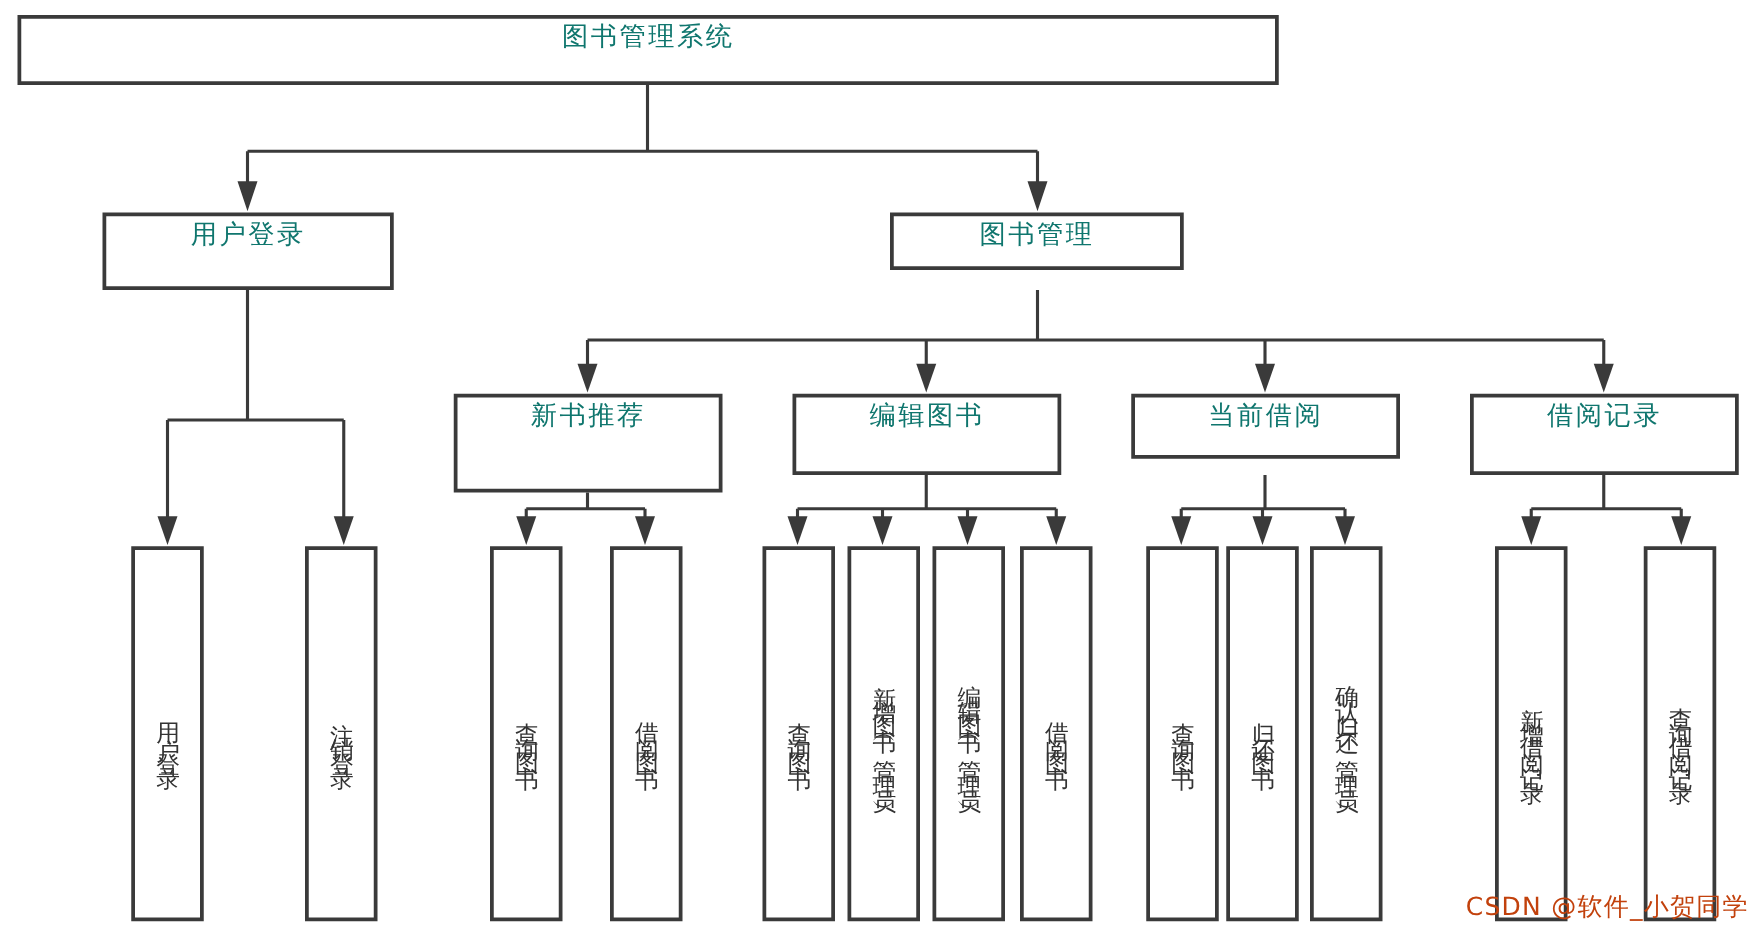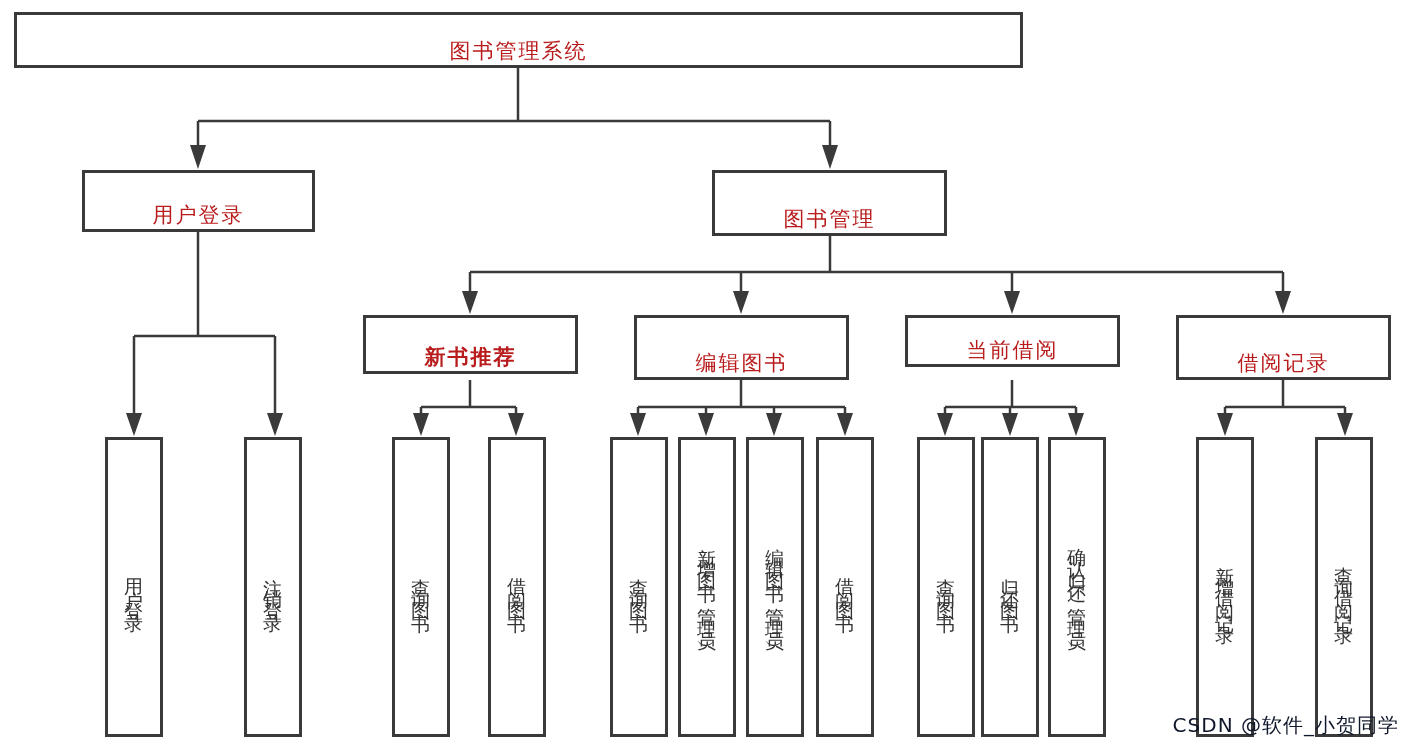--- a/index.html
+++ b/index.html
@@ -3,35 +3,35 @@
 <meta charset="utf-8">
 <style>
   html,body{margin:0;padding:0;background:#ffffff;}
   #canvas{
     position:relative;width:1405px;height:747px;background:#ffffff;overflow:hidden;
     font-family:"DejaVu Sans","Liberation Sans",sans-serif;
   }
   #wires{position:absolute;left:0;top:0;width:1405px;height:747px;pointer-events:none;}
   .hbox{
     position:absolute;box-sizing:border-box;border:3px solid #3a3a3a;background:#ffffff;
-    display:flex;align-items:flex-end;justify-content:center;
-    font-size:21px;color:#b91c1c;letter-spacing:2px;white-space:nowrap;
+    display:flex;align-items:flex-start;justify-content:center;
+    font-size:21px;color:#0f766e;letter-spacing:2px;white-space:nowrap;
   }
   .vbox{
     position:absolute;box-sizing:border-box;border:3px solid #3a3a3a;background:#ffffff;
     top:437px;width:58px;height:300px;
     display:flex;align-items:center;justify-content:center;
   }
   .vbox span{
     writing-mode:vertical-rl;text-orientation:mixed;
     font-size:19px;color:#333333;letter-spacing:12px;line-height:1;white-space:nowrap;
   }
   #watermark{
     position:absolute;top:712px;right:6px;
-    font-size:20px;color:#0f172a;letter-spacing:1px;white-space:nowrap;
+    font-size:20px;color:#c2410c;letter-spacing:1px;white-space:nowrap;
   }
   svg line, svg polyline{stroke:#3a3a3a;stroke-width:2.5;fill:none;}
   svg polygon{fill:#3a3a3a;stroke:none;}
 </style>
 </head>
 <body>
 
 <div id="canvas">
 
   <svg id="wires" viewBox="0 0 1405 747" xmlns="http://www.w3.org/2000/svg">
@@ -110,25 +110,25 @@
     </g>
   </svg>
 
   <div class="hbox" style="left:14px;top:12px;width:1009px;height:56px;">
     <span>图书管理系统</span>
   </div>
 
   <div class="hbox" style="left:82px;top:170px;width:233px;height:62px;">
     <span>用户登录</span>
   </div>
-  <div class="hbox" style="left:712px;top:170px;width:235px;height:66px;">
+  <div class="hbox" style="left:712px;top:170px;width:235px;height:46px;">
     <span>图书管理</span>
   </div>
 
-  <div class="hbox" style="left:363px;top:315px;width:215px;height:59px;font-weight:bold;">
+  <div class="hbox" style="left:363px;top:315px;width:215px;height:79px;">
     <span>新书推荐</span>
   </div>
   <div class="hbox" style="left:634px;top:315px;width:215px;height:65px;">
     <span>编辑图书</span>
   </div>
   <div class="hbox" style="left:905px;top:315px;width:215px;height:52px;">
     <span>当前借阅</span>
   </div>
   <div class="hbox" style="left:1176px;top:315px;width:215px;height:65px;">
     <span>借阅记录</span>

